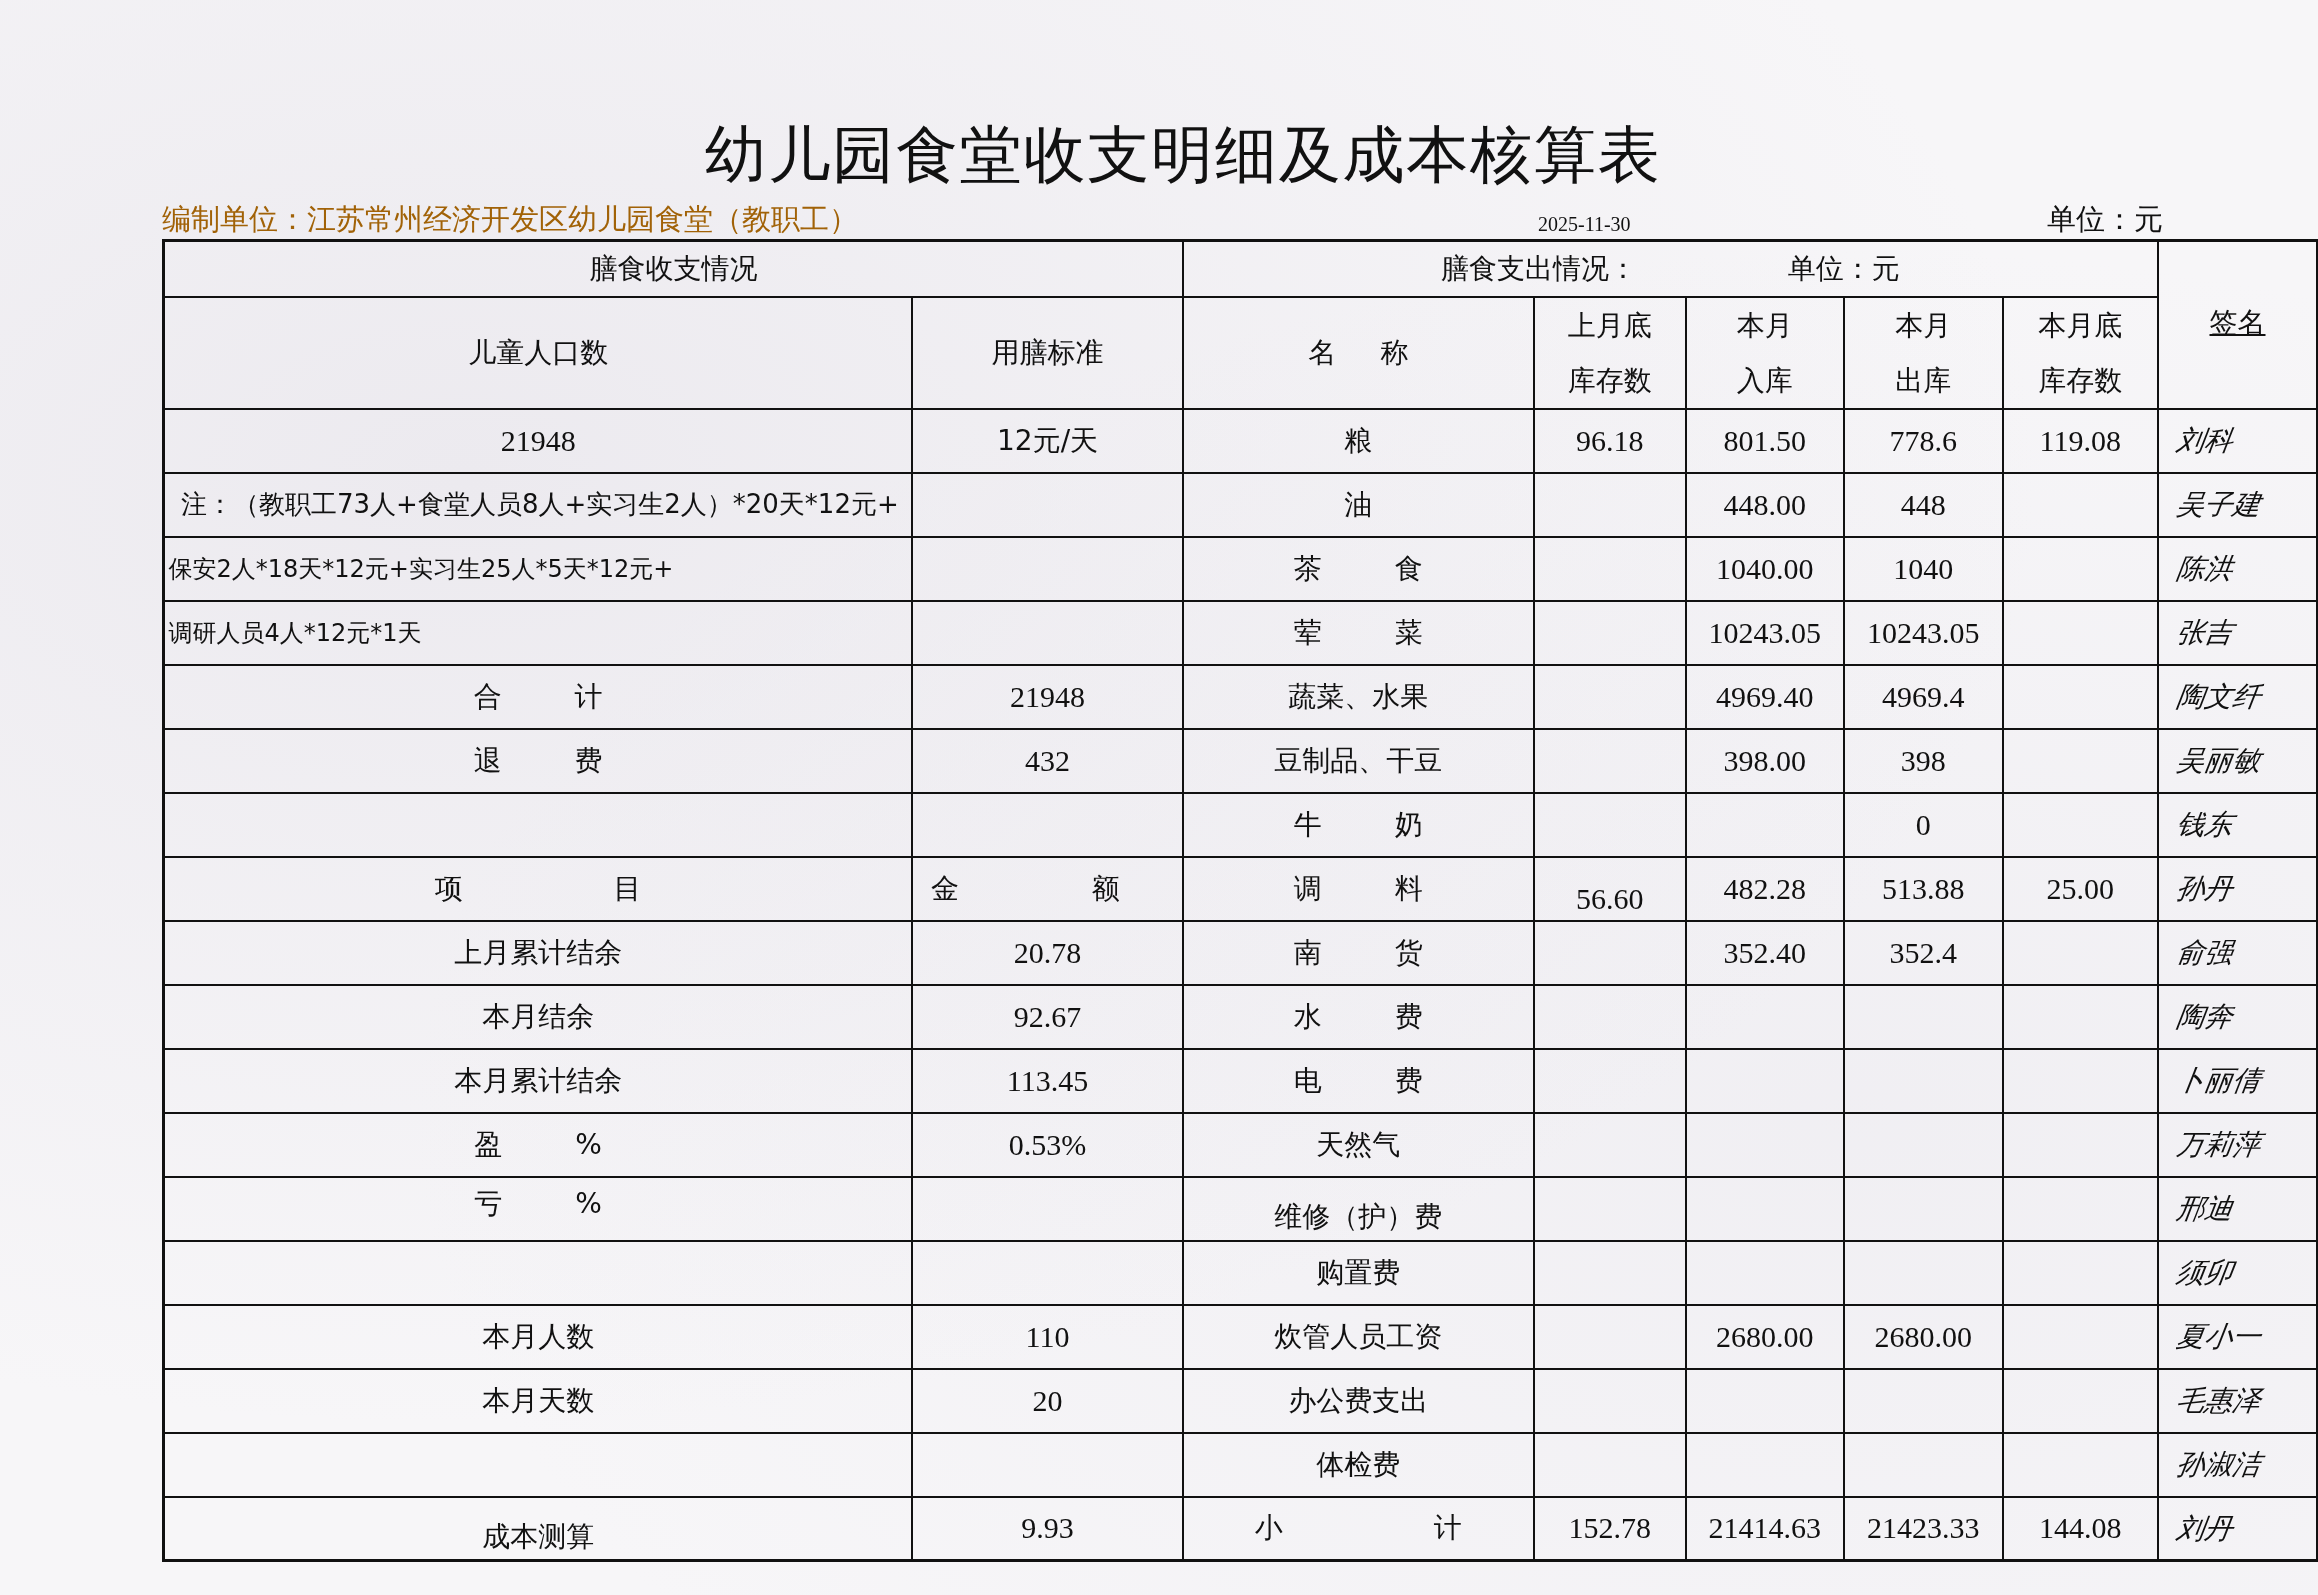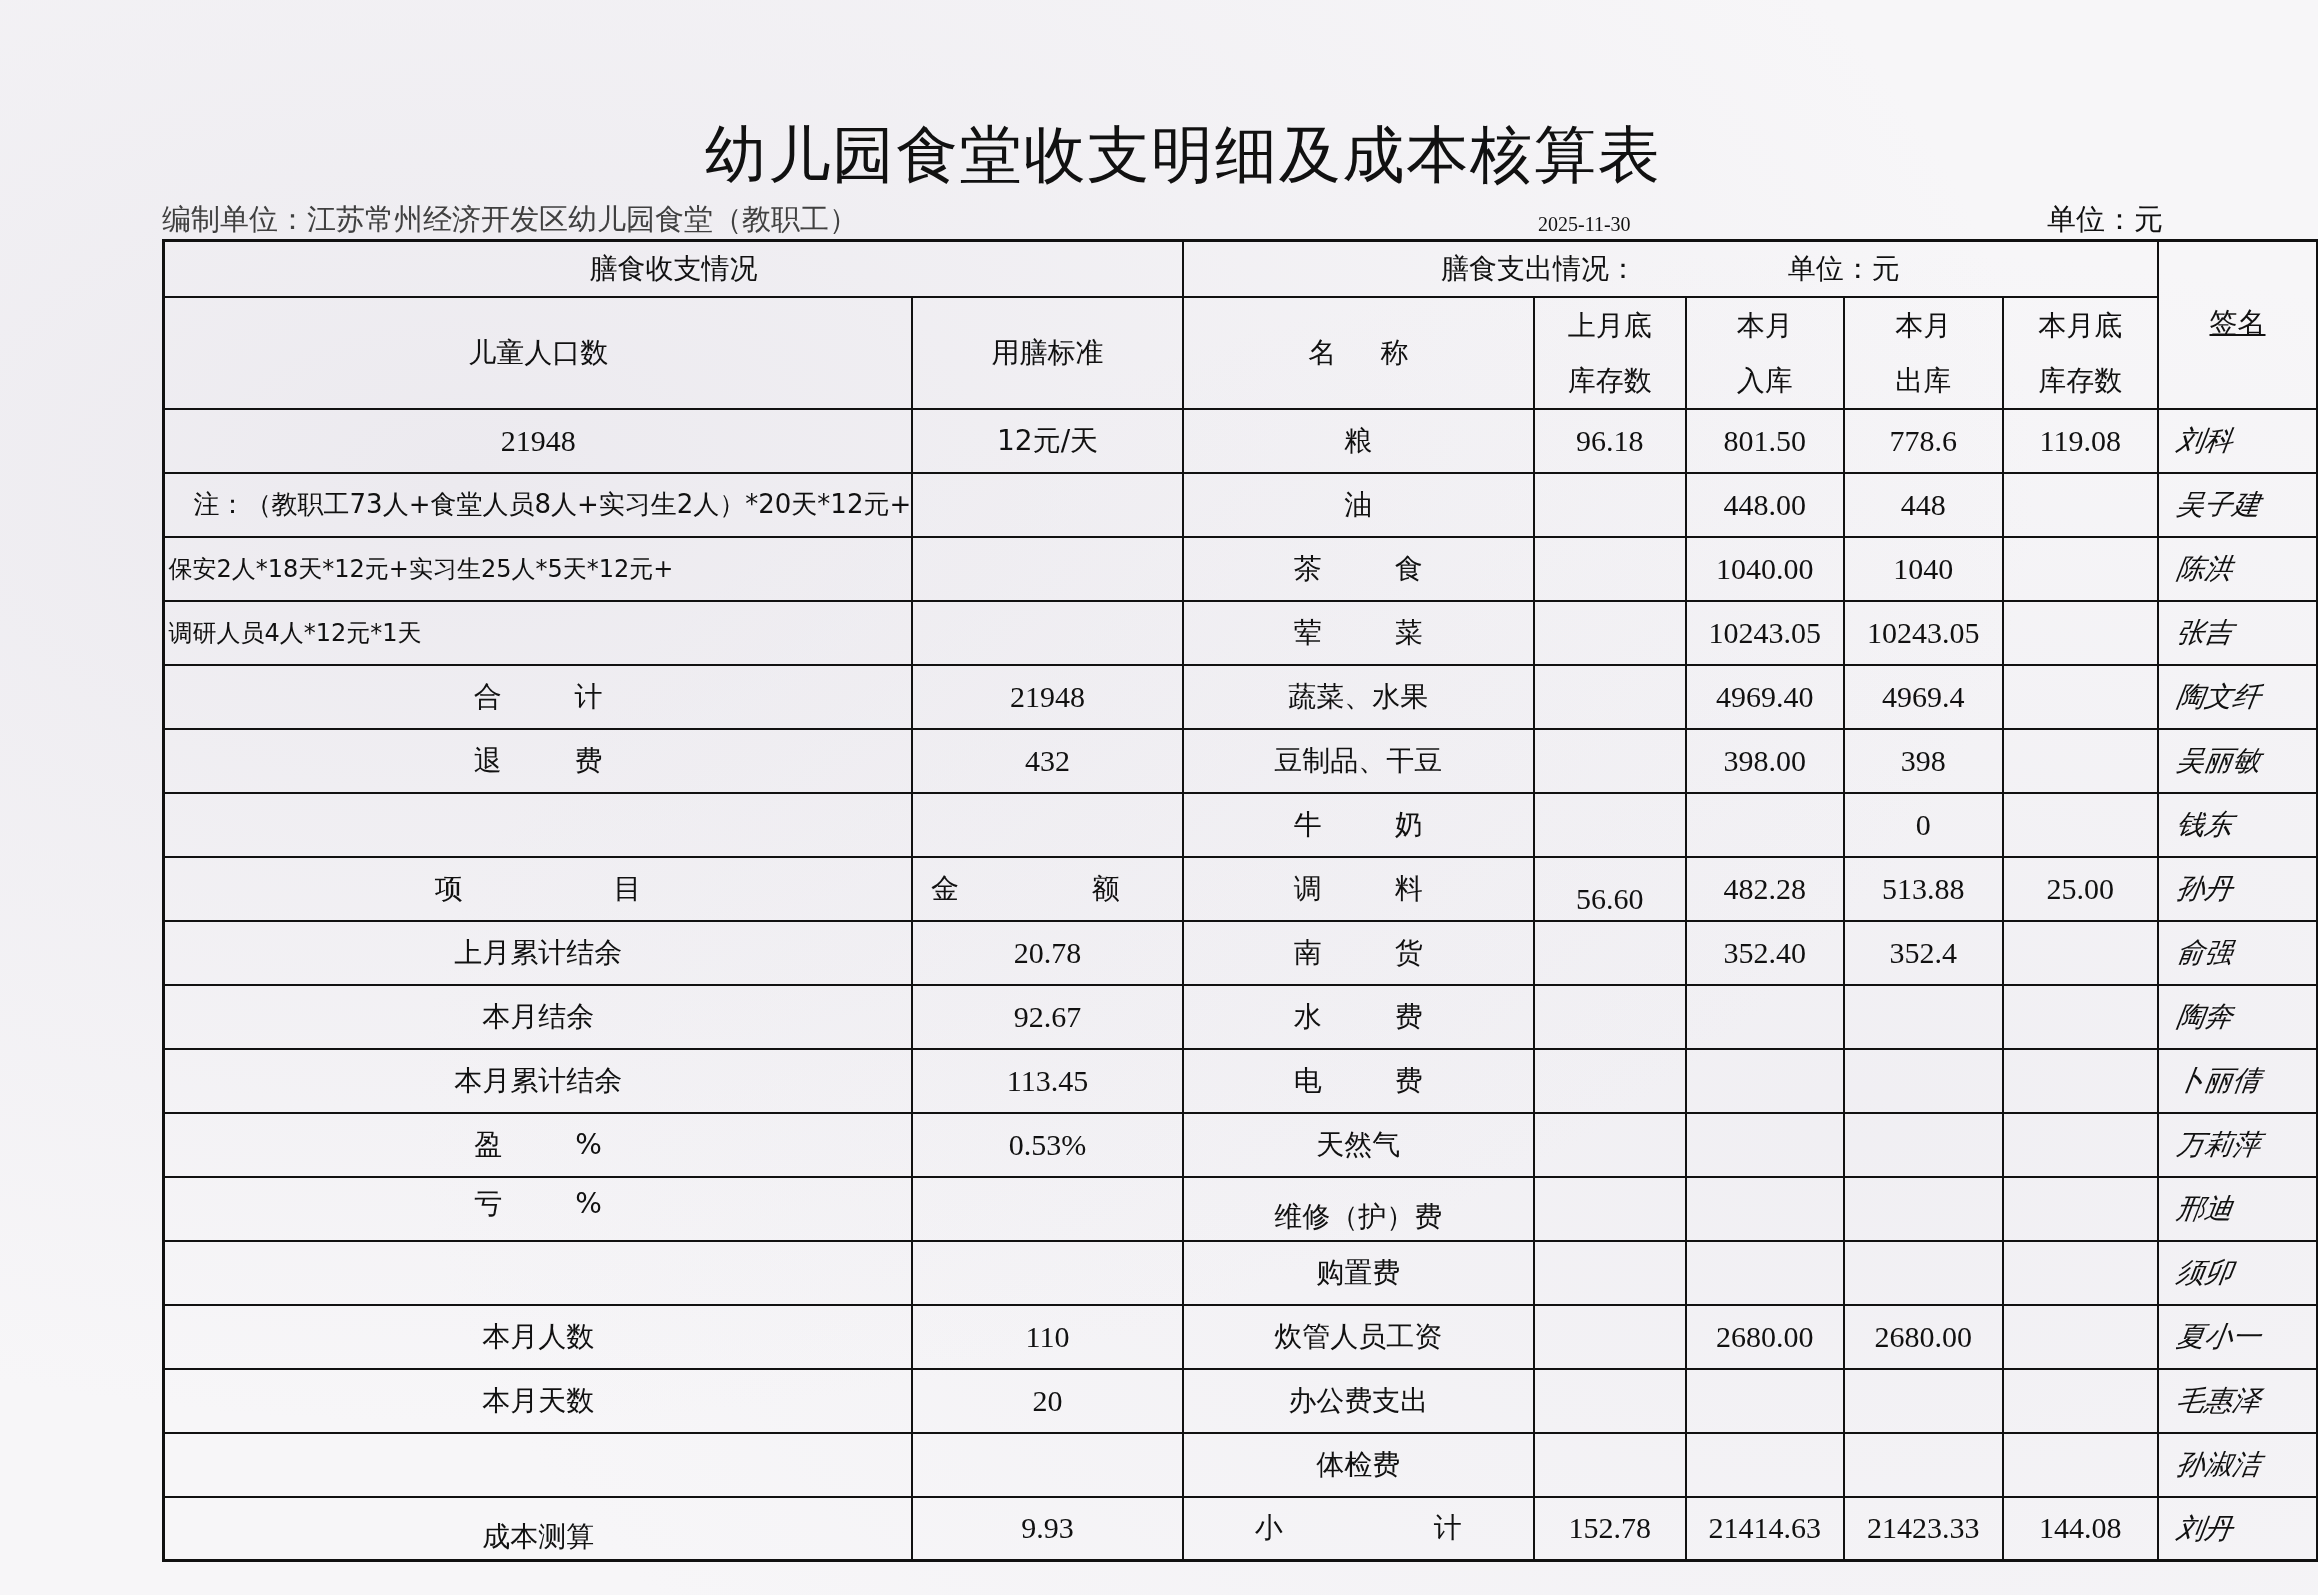--- a/index.html
+++ b/index.html
@@ -16,21 +16,21 @@
     pointer-events: none;
   }
   .title {
     position: absolute; left: 0; width: 2366px; top: 113px; text-align: center;
     font-family: "DejaVu Sans", "Liberation Sans", sans-serif;
     font-size: 62px; letter-spacing: 1.8px; color: #111;
   }
   .meta-left {
     position: absolute; left: 162px; top: 200px;
     font-family: "DejaVu Sans", "Liberation Sans", sans-serif;
-    font-size: 29px; color: #404040;
+    font-size: 29px; color: #a16207;
   }
   .meta-date {
     position: absolute; left: 1538px; top: 213px;
     font-family: "Liberation Serif", serif; font-size: 20px; color: #111;
   }
   .meta-unit {
     position: absolute; left: 2047px; top: 200px;
     font-family: "DejaVu Sans", "Liberation Sans", sans-serif;
     font-size: 29px; color: #111;
   }
@@ -45,21 +45,21 @@
     text-align: center; vertical-align: middle;
     font-family: "DejaVu Sans", "Liberation Sans", sans-serif;
     font-size: 28px; color: #111;
     overflow: hidden; white-space: nowrap;
   }
   table.sheet td.num {
     font-family: "Liberation Serif", "DejaVu Serif", serif;
     font-size: 30px;
   }
   table.sheet td.note {
-    text-align: right; padding-left: 3.5px; font-size: 26px;
+    text-align: center; padding-left: 3.5px; font-size: 26px;
   }
   table.sheet td.note-lg {
     text-align: left; padding-left: 3.5px; font-size: 24px;
   }
   td.low { vertical-align: bottom !important; padding-bottom: 3.5px !important; }
   td.twoline { line-height: 55px; }
   .spread { letter-spacing: 32px; padding-left: 32px !important; margin-left: 44px; }
   .spread-md { letter-spacing: 17.7px; padding-left: 17.7px !important; margin-top: 44px; }
   .spread-wide { letter-spacing: 71px; padding-left: 71px !important; }
   .sig-head { vertical-align: top !important; padding-top: 62px !important; text-decoration: underline; }

